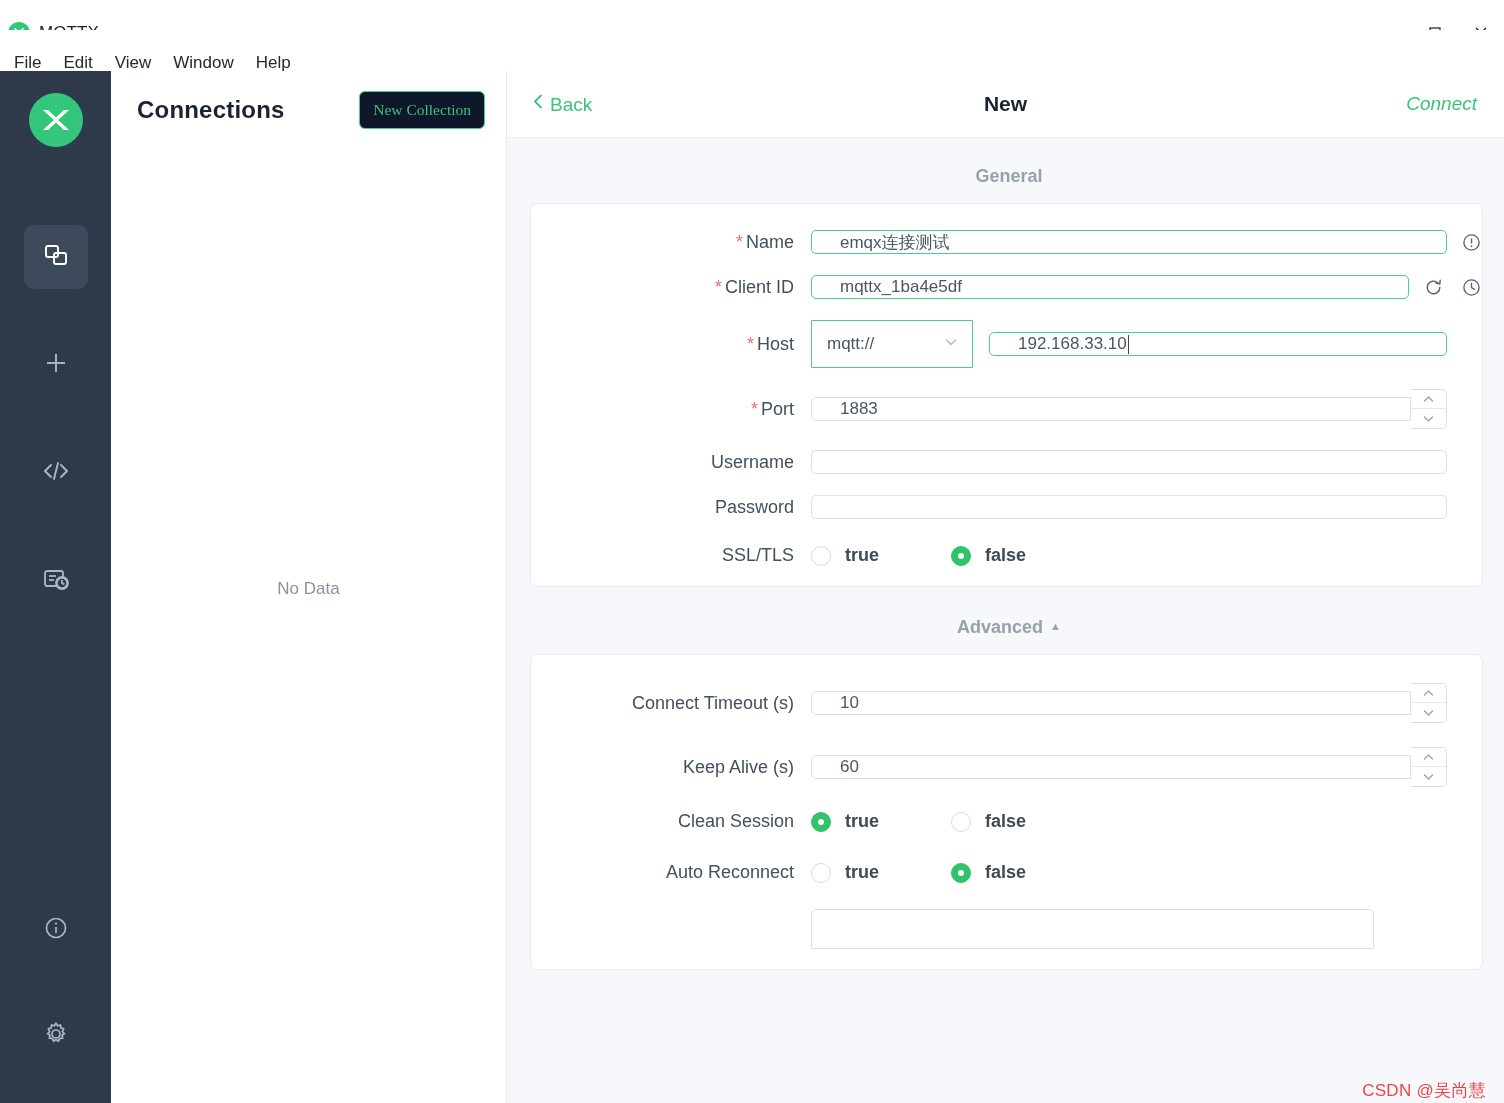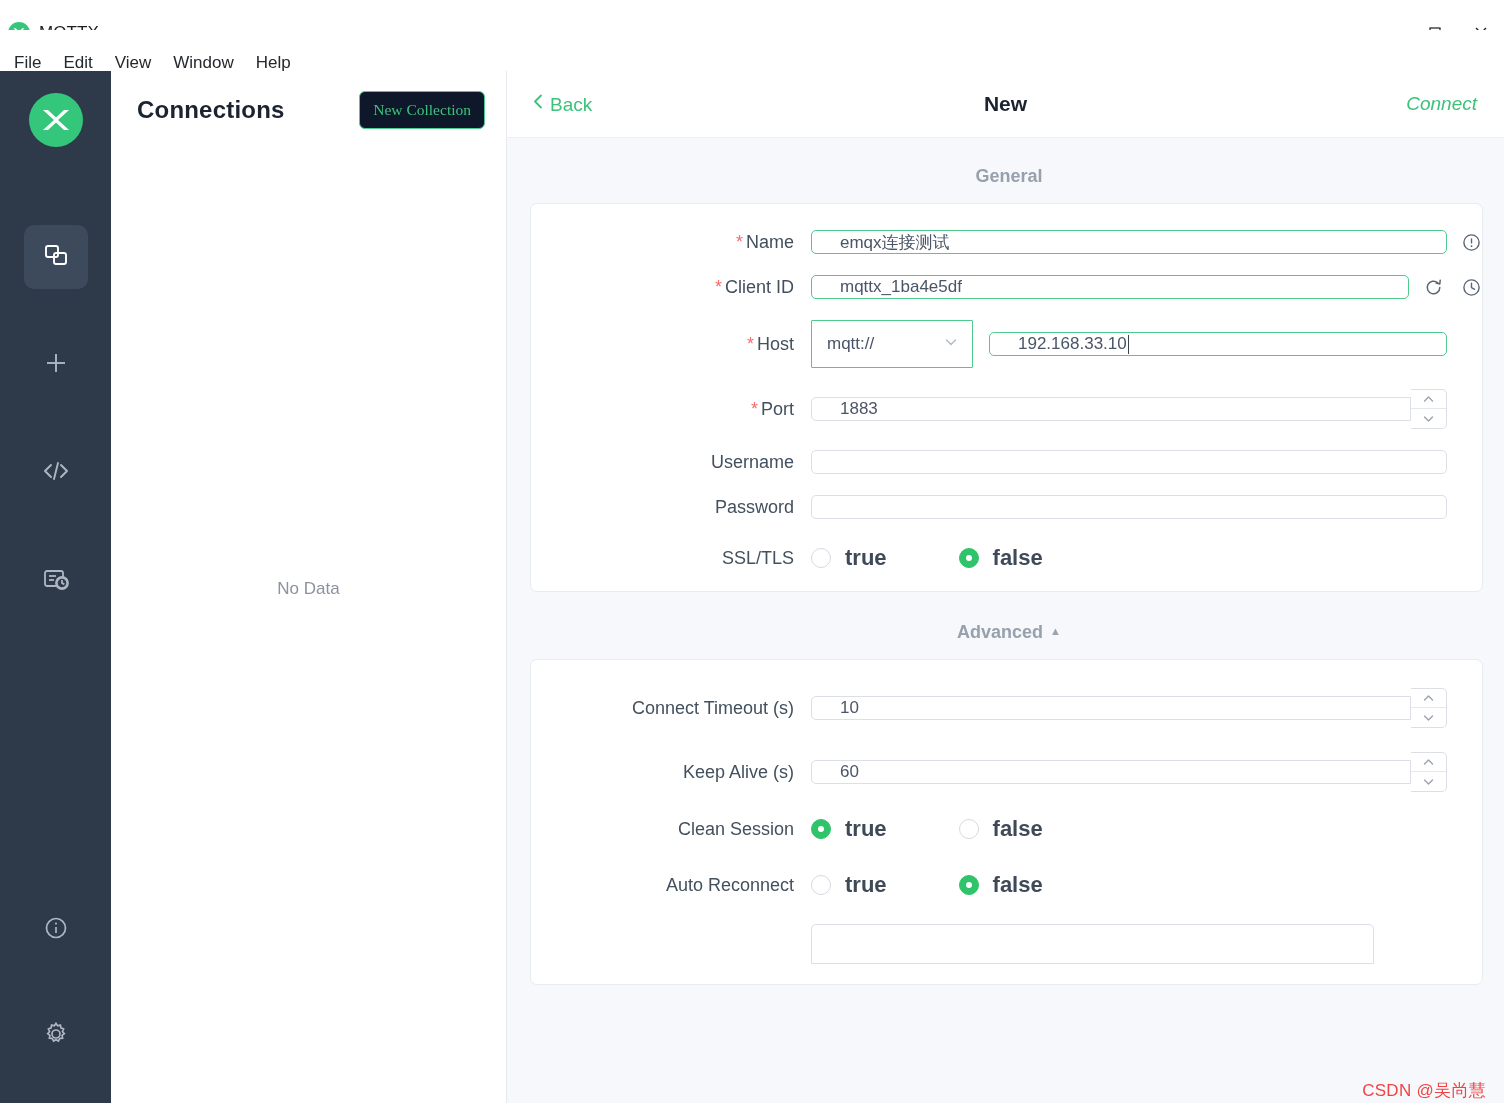--- a/index.html
+++ b/index.html
@@ -209,21 +209,21 @@
   .radio .dot {
     width: 20px; height: 20px; border-radius: 50%;
     border: 1px solid #d6dae0; background: #fff; flex: none;
     display: flex; align-items: center; justify-content: center;
   }
   .radio.on .dot { background: #2fc36a; border-color: #2fc36a; }
   .radio.on .dot::after {
     content: ""; width: 6px; height: 6px; border-radius: 50%; background: #ffffff;
   }
   .radio .rlabel {
-    margin-left: 14px; font-size: 22px; color: #3e4a58; font-weight: bold;
+    margin-left: 14px; font-size: 18px; color: #3e4a58; font-weight: bold;
   }
   .radio-gap { width: 72px; }
 
   .watermark {
     position: absolute; right: 18px; bottom: 1px;
     font-size: 17px; color: #ef4444; letter-spacing: .3px;
     pointer-events: none;
   }
 
   .partial-input {

